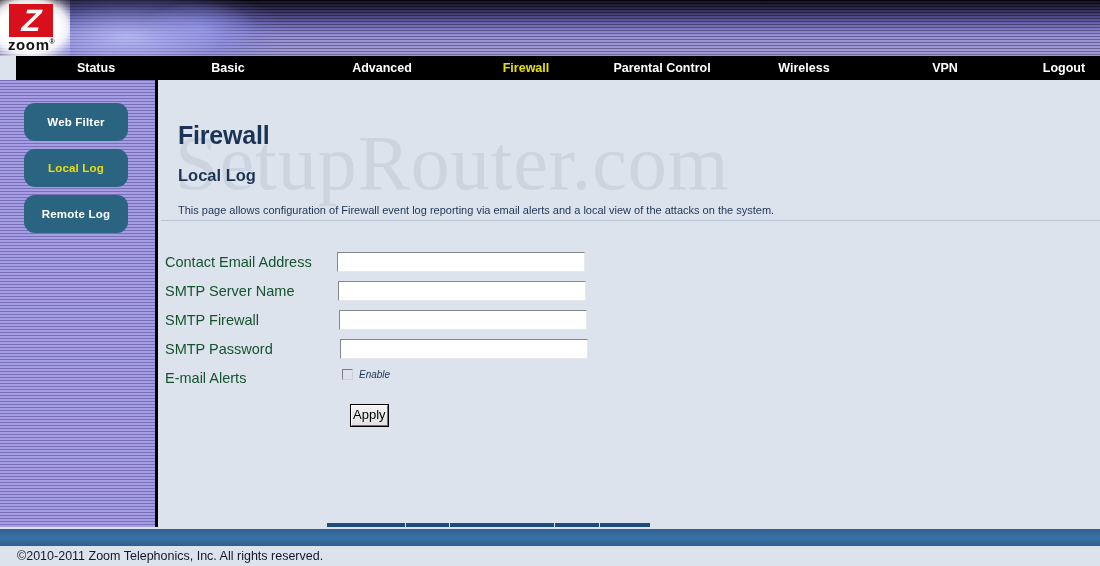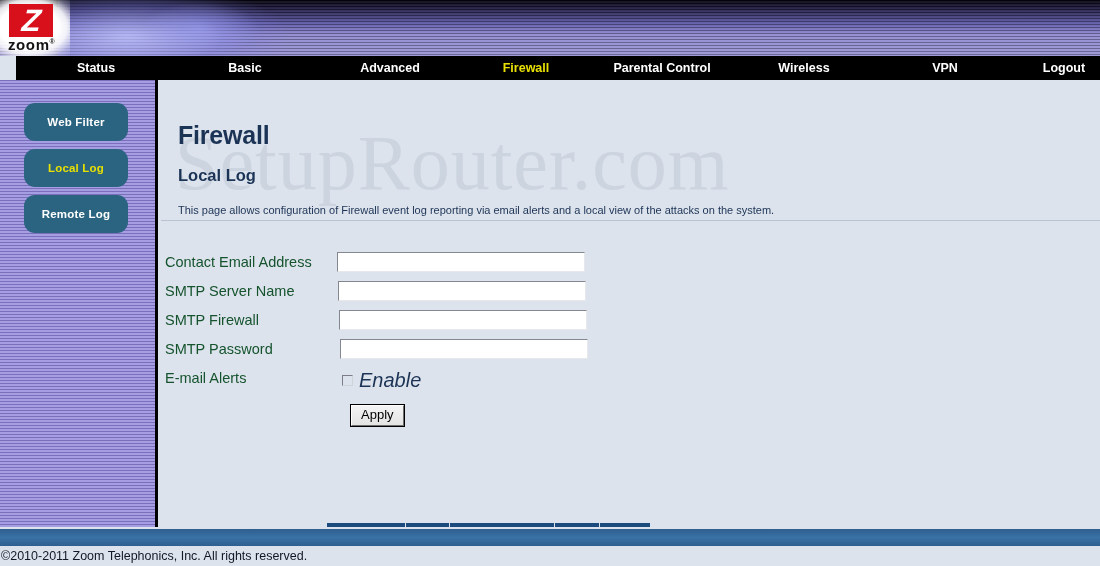--- a/index.html
+++ b/index.html
@@ -267,35 +267,35 @@
     border-right: 1px solid #cfd3da;
     border-bottom: 1px solid #cfd3da;
     background: #dde3ec;
     display: inline-block;
     cursor: pointer;
   }
   .cbox-label {
     margin-left: 6px;
     font-family: "Liberation Sans", sans-serif;
     font-style: italic;
-    font-size: 20px;
+    font-size: 10px;
     color: #1b3355;
   }
 
   .btn-3d {
     background: linear-gradient(to bottom, #f4f4f4 0%, #e3e3e3 100%);
     border-top: 1px solid #ffffff;
     border-left: 1px solid #ffffff;
     border-right: 1px solid #6f6f6f;
     border-bottom: 1px solid #6f6f6f;
     outline: 1px solid #000000;
     font-family: "Liberation Sans", sans-serif;
     font-size: 13px;
     color: #000000;
-    padding: 2px 9px;
+    padding: 2px 1px;
     cursor: pointer;
     line-height: 1.15;
   }
   .apply-wrap {
     position: absolute;
     left: 186px; top: 155px;
   }
 
   
   .log-table {
@@ -325,21 +325,21 @@
   }
   .footer-text {
     position: absolute;
     left: 0; top: 546px;
     width: 1100px; height: 20px;
     background: #dde3ec;
     color: #111827;
     font-family: "Liberation Sans", sans-serif;
     font-size: 12.5px;
     line-height: 20px;
-    padding-left: 1px;
+    padding-left: 17px;
     white-space: nowrap;
   }
 </style>
 </head>
 <body>
 
 <div id="page">
 
   <div class="header-banner">
     <div class="header-glow"></div>
@@ -350,22 +350,22 @@
     <div class="logo-z">
       <span class="logo-z-glyph">Z</span>
     </div>
     <div class="logo-word">
       <span>zoom</span><sup>®</sup>
     </div>
   </div>
 
   <nav class="top-nav" id="top-nav">
       <div class="nav-item" style="position: absolute; left: 22px; width: 116px;">Status</div>
-      <div class="nav-item" style="position: absolute; left: 171px; width: 116px;">Basic</div>
-      <div class="nav-item" style="position: absolute; left: 316px; width: 116px;">Advanced</div>
+      <div class="nav-item" style="position: absolute; left: 154px; width: 116px;">Basic</div>
+      <div class="nav-item" style="position: absolute; left: 308px; width: 116px;">Advanced</div>
       <div class="nav-item active" style="position: absolute; left: 452px; width: 116px;">Firewall</div>
       <div class="nav-item" style="position: absolute; left: 730px; width: 116px;">Wireless</div>
       <div class="nav-item" style="position: absolute; left: 575px; width: 142px;">Parental Control</div>
       <div class="nav-item" style="position: absolute; left: 871px; width: 116px;">VPN</div>
       <div class="nav-item" style="position: absolute; left: 1000px; width: 96px;">Logout</div>
     </nav>
 
   <aside class="sidebar" id="sidebar">
       <div class="side-btn b0">Web Filter</div>
       <div class="side-btn b1 active">Local Log</div>

